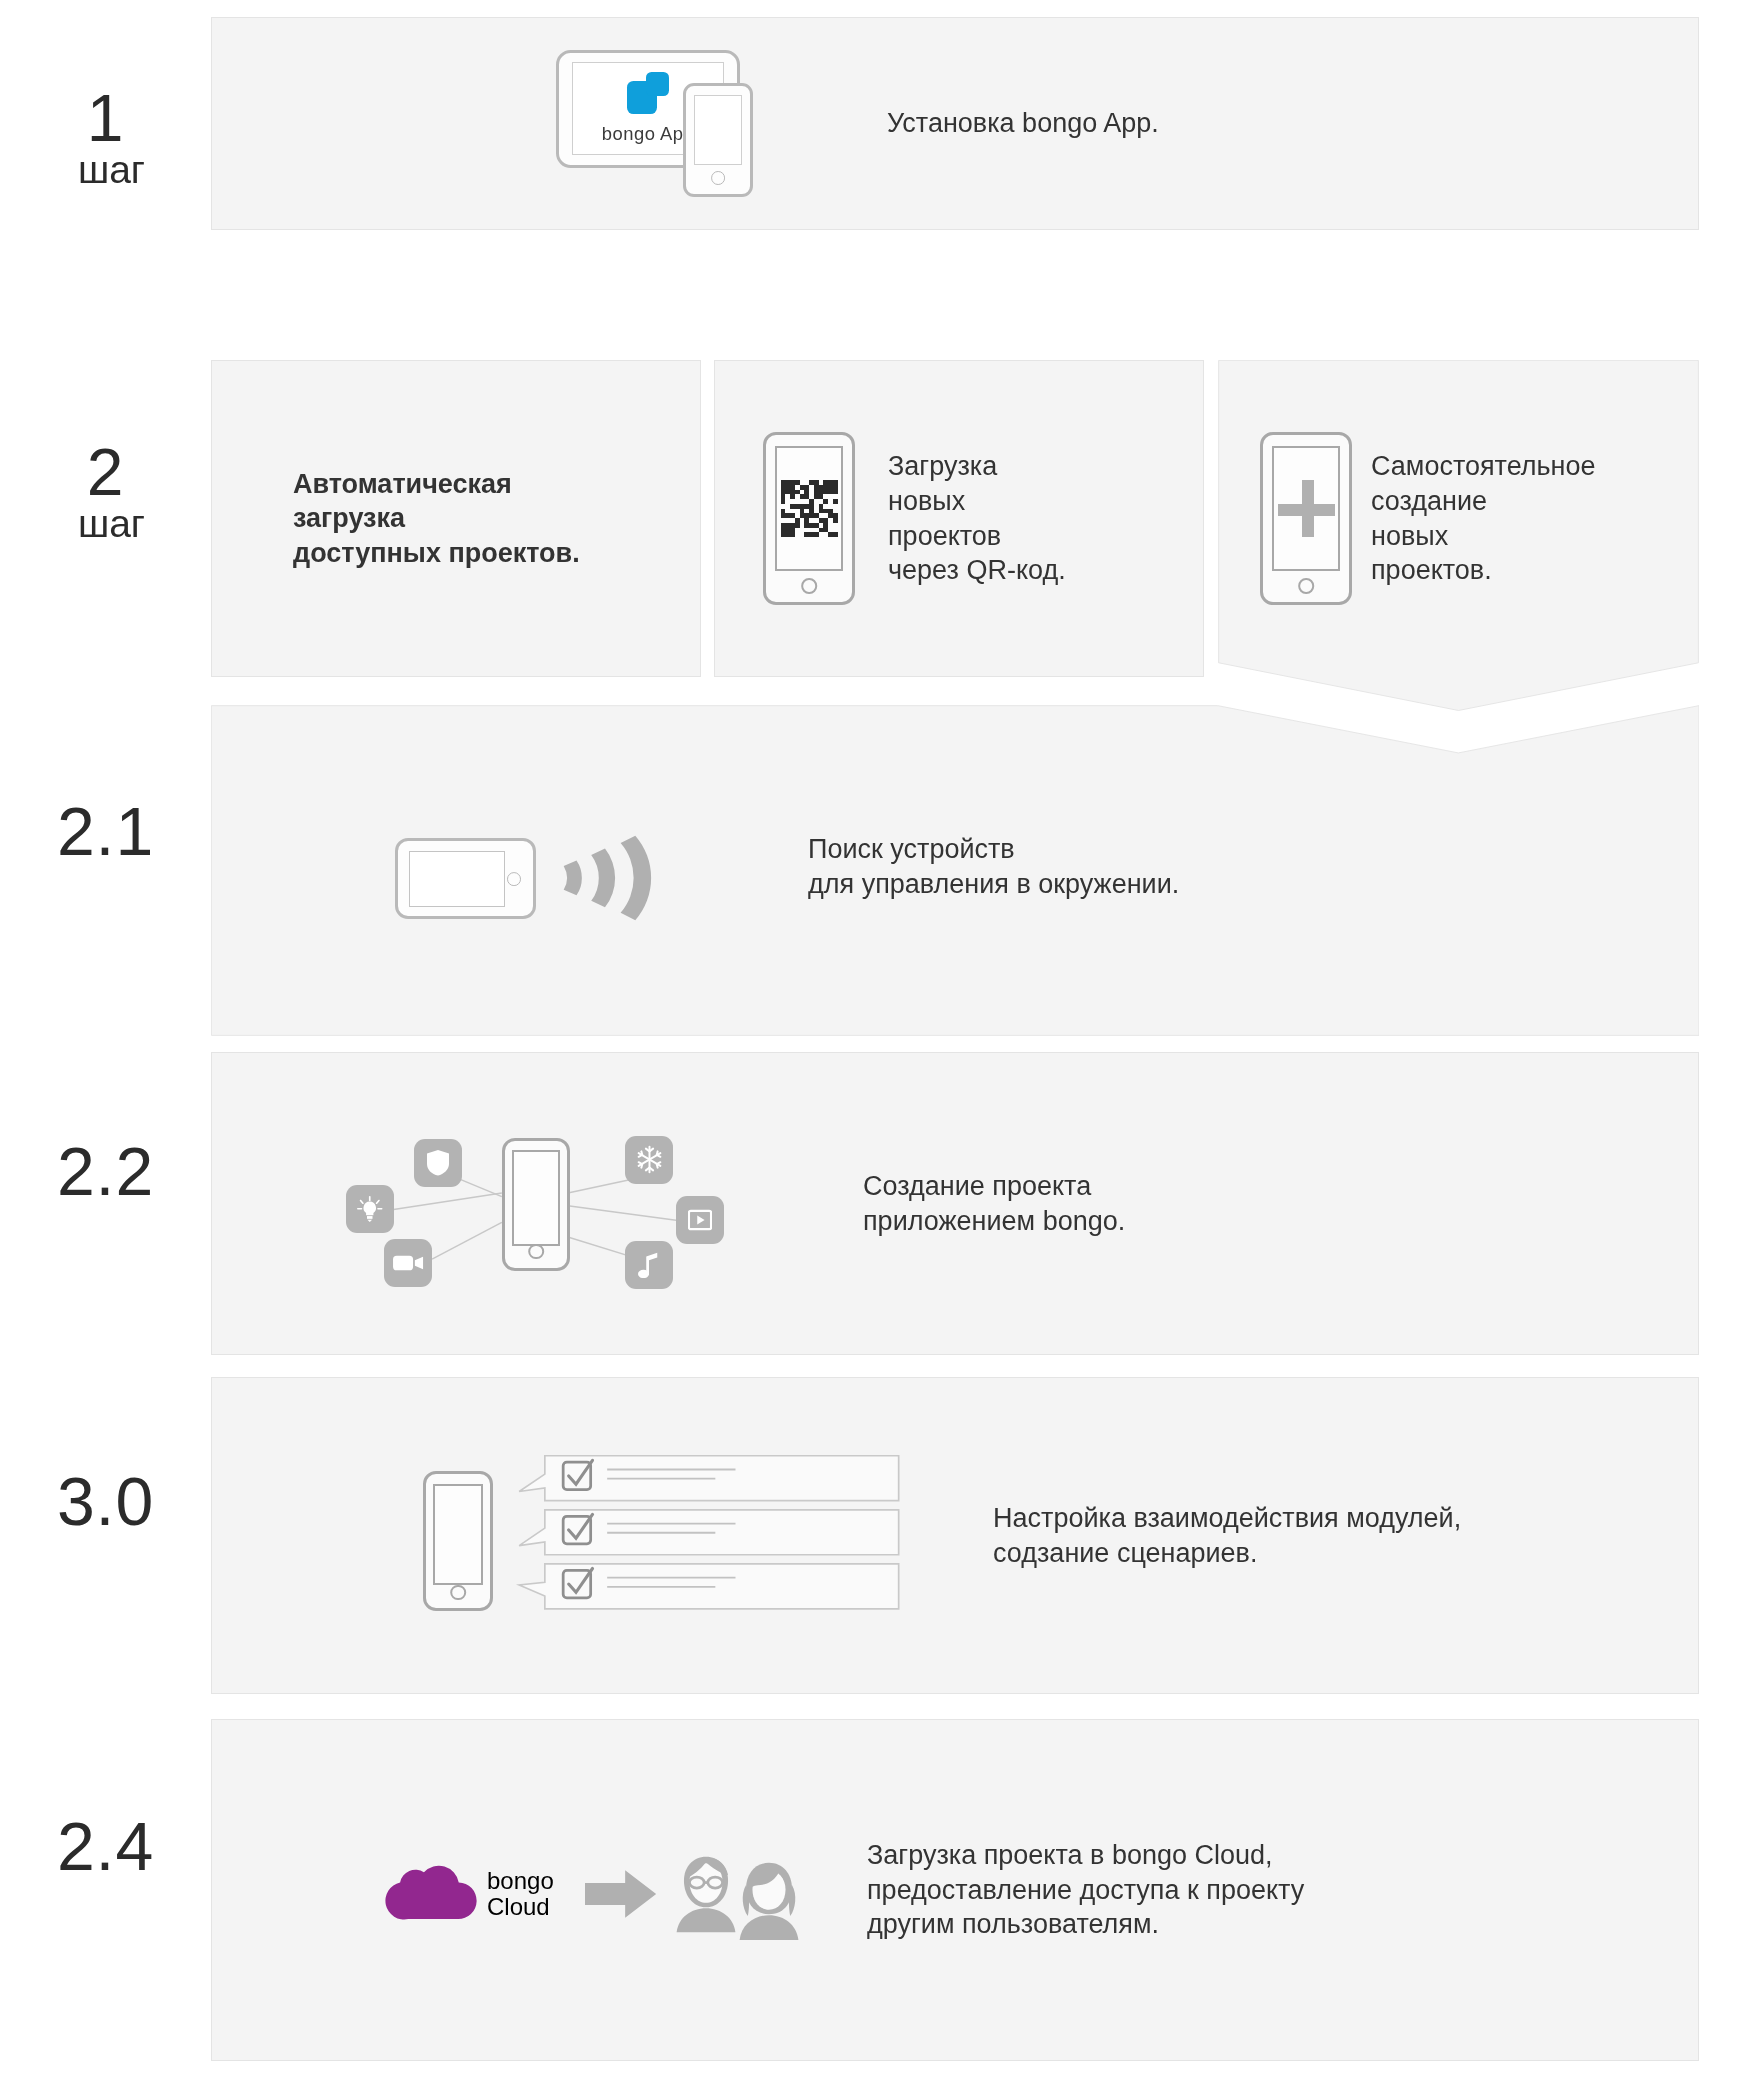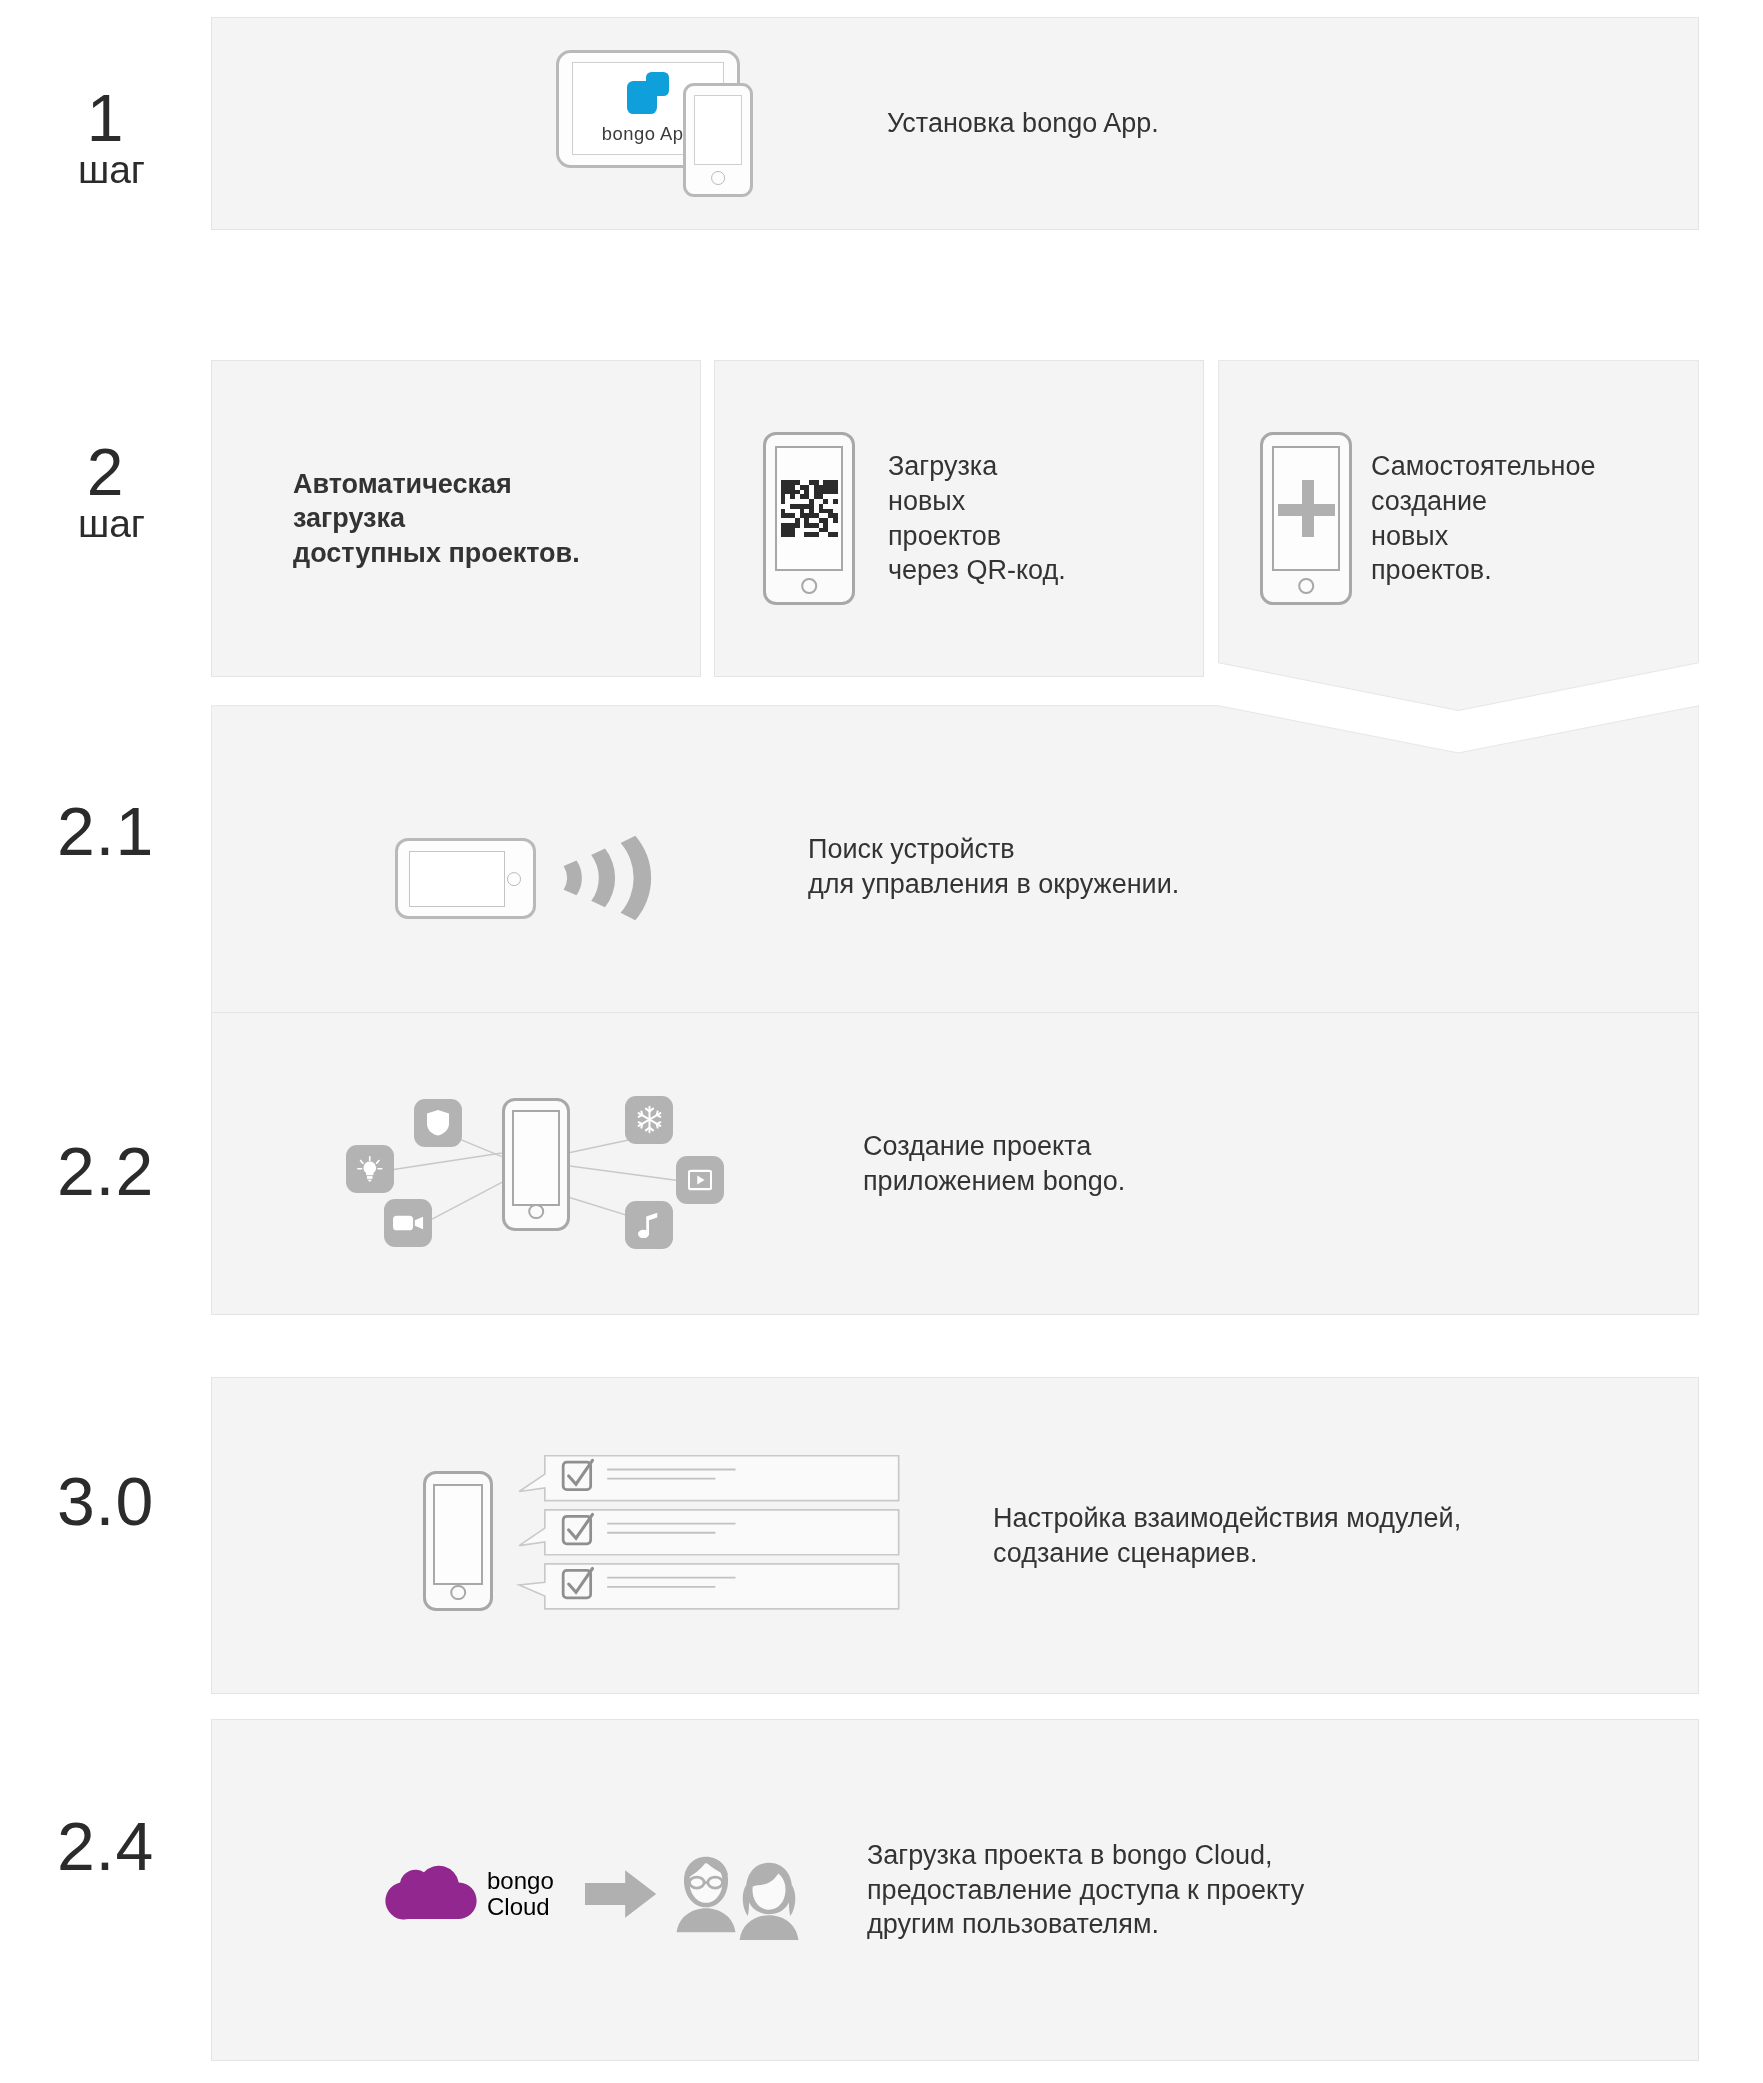--- a/index.html
+++ b/index.html
@@ -417,21 +417,21 @@
     </div>
     <div class="caption" style="margin-left:110px; margin-top:-7.3px;">Поиск устройств
 для управления в окружении.</div>
   </div>
 </div>
 
 <div class="step-label dotted" style="left:0px; top:1139px;">
   <span class="num">2.2</span>
 </div>
 
-<div class="panel" style="left:211px; top:1012px; width:1488px; height:303px;">
+<div class="panel" style="left:211px; top:1052px; width:1488px; height:303px;">
   <div class="panel-inner">
     <div style="position:relative; width:422px; height:184px; margin-left:110px;">
 
       <svg width="422" height="184" viewBox="0 0 460 200" style="position:absolute; left:0; top:0;">
         <g stroke="#c8c8c8" stroke-width="1.6" fill="none">
           <line x1="78" y1="106" x2="196" y2="88"></line>
           <line x1="148" y1="72" x2="196" y2="92"></line>
           <line x1="120" y1="160" x2="196" y2="120"></line>
           <line x1="268" y1="88" x2="352" y2="70"></line>
           <line x1="268" y1="102" x2="388" y2="118"></line>

